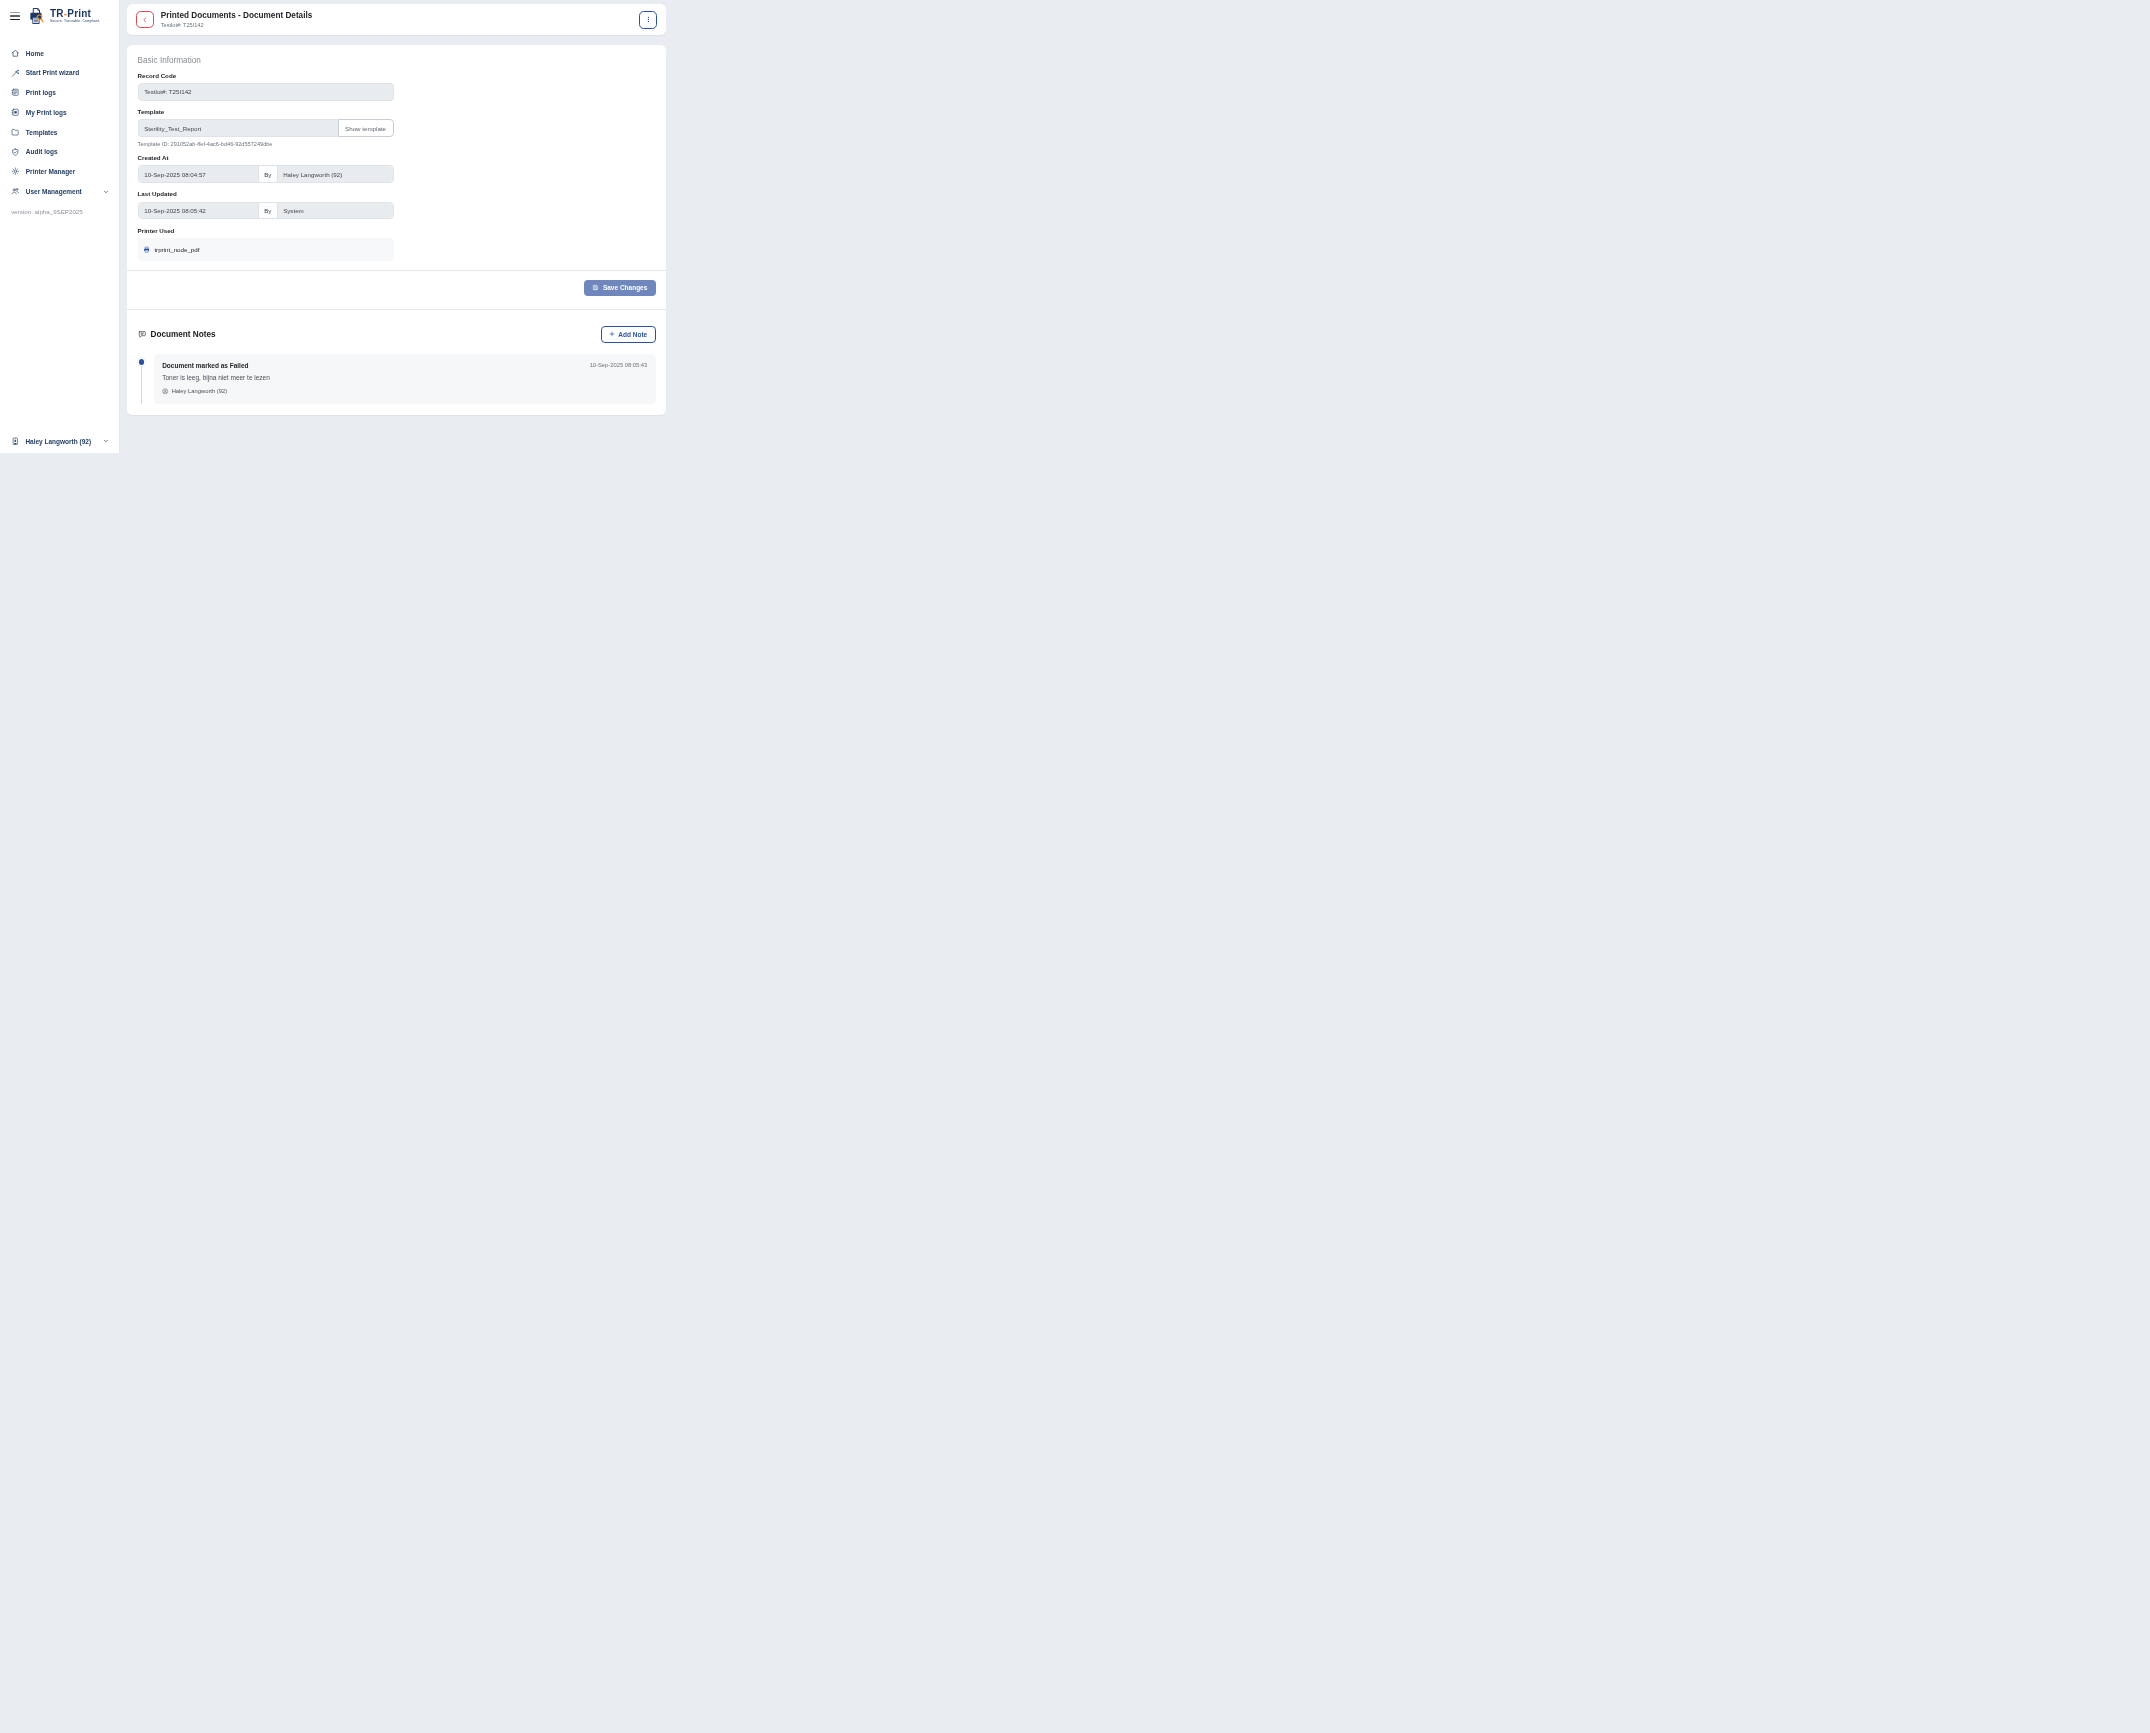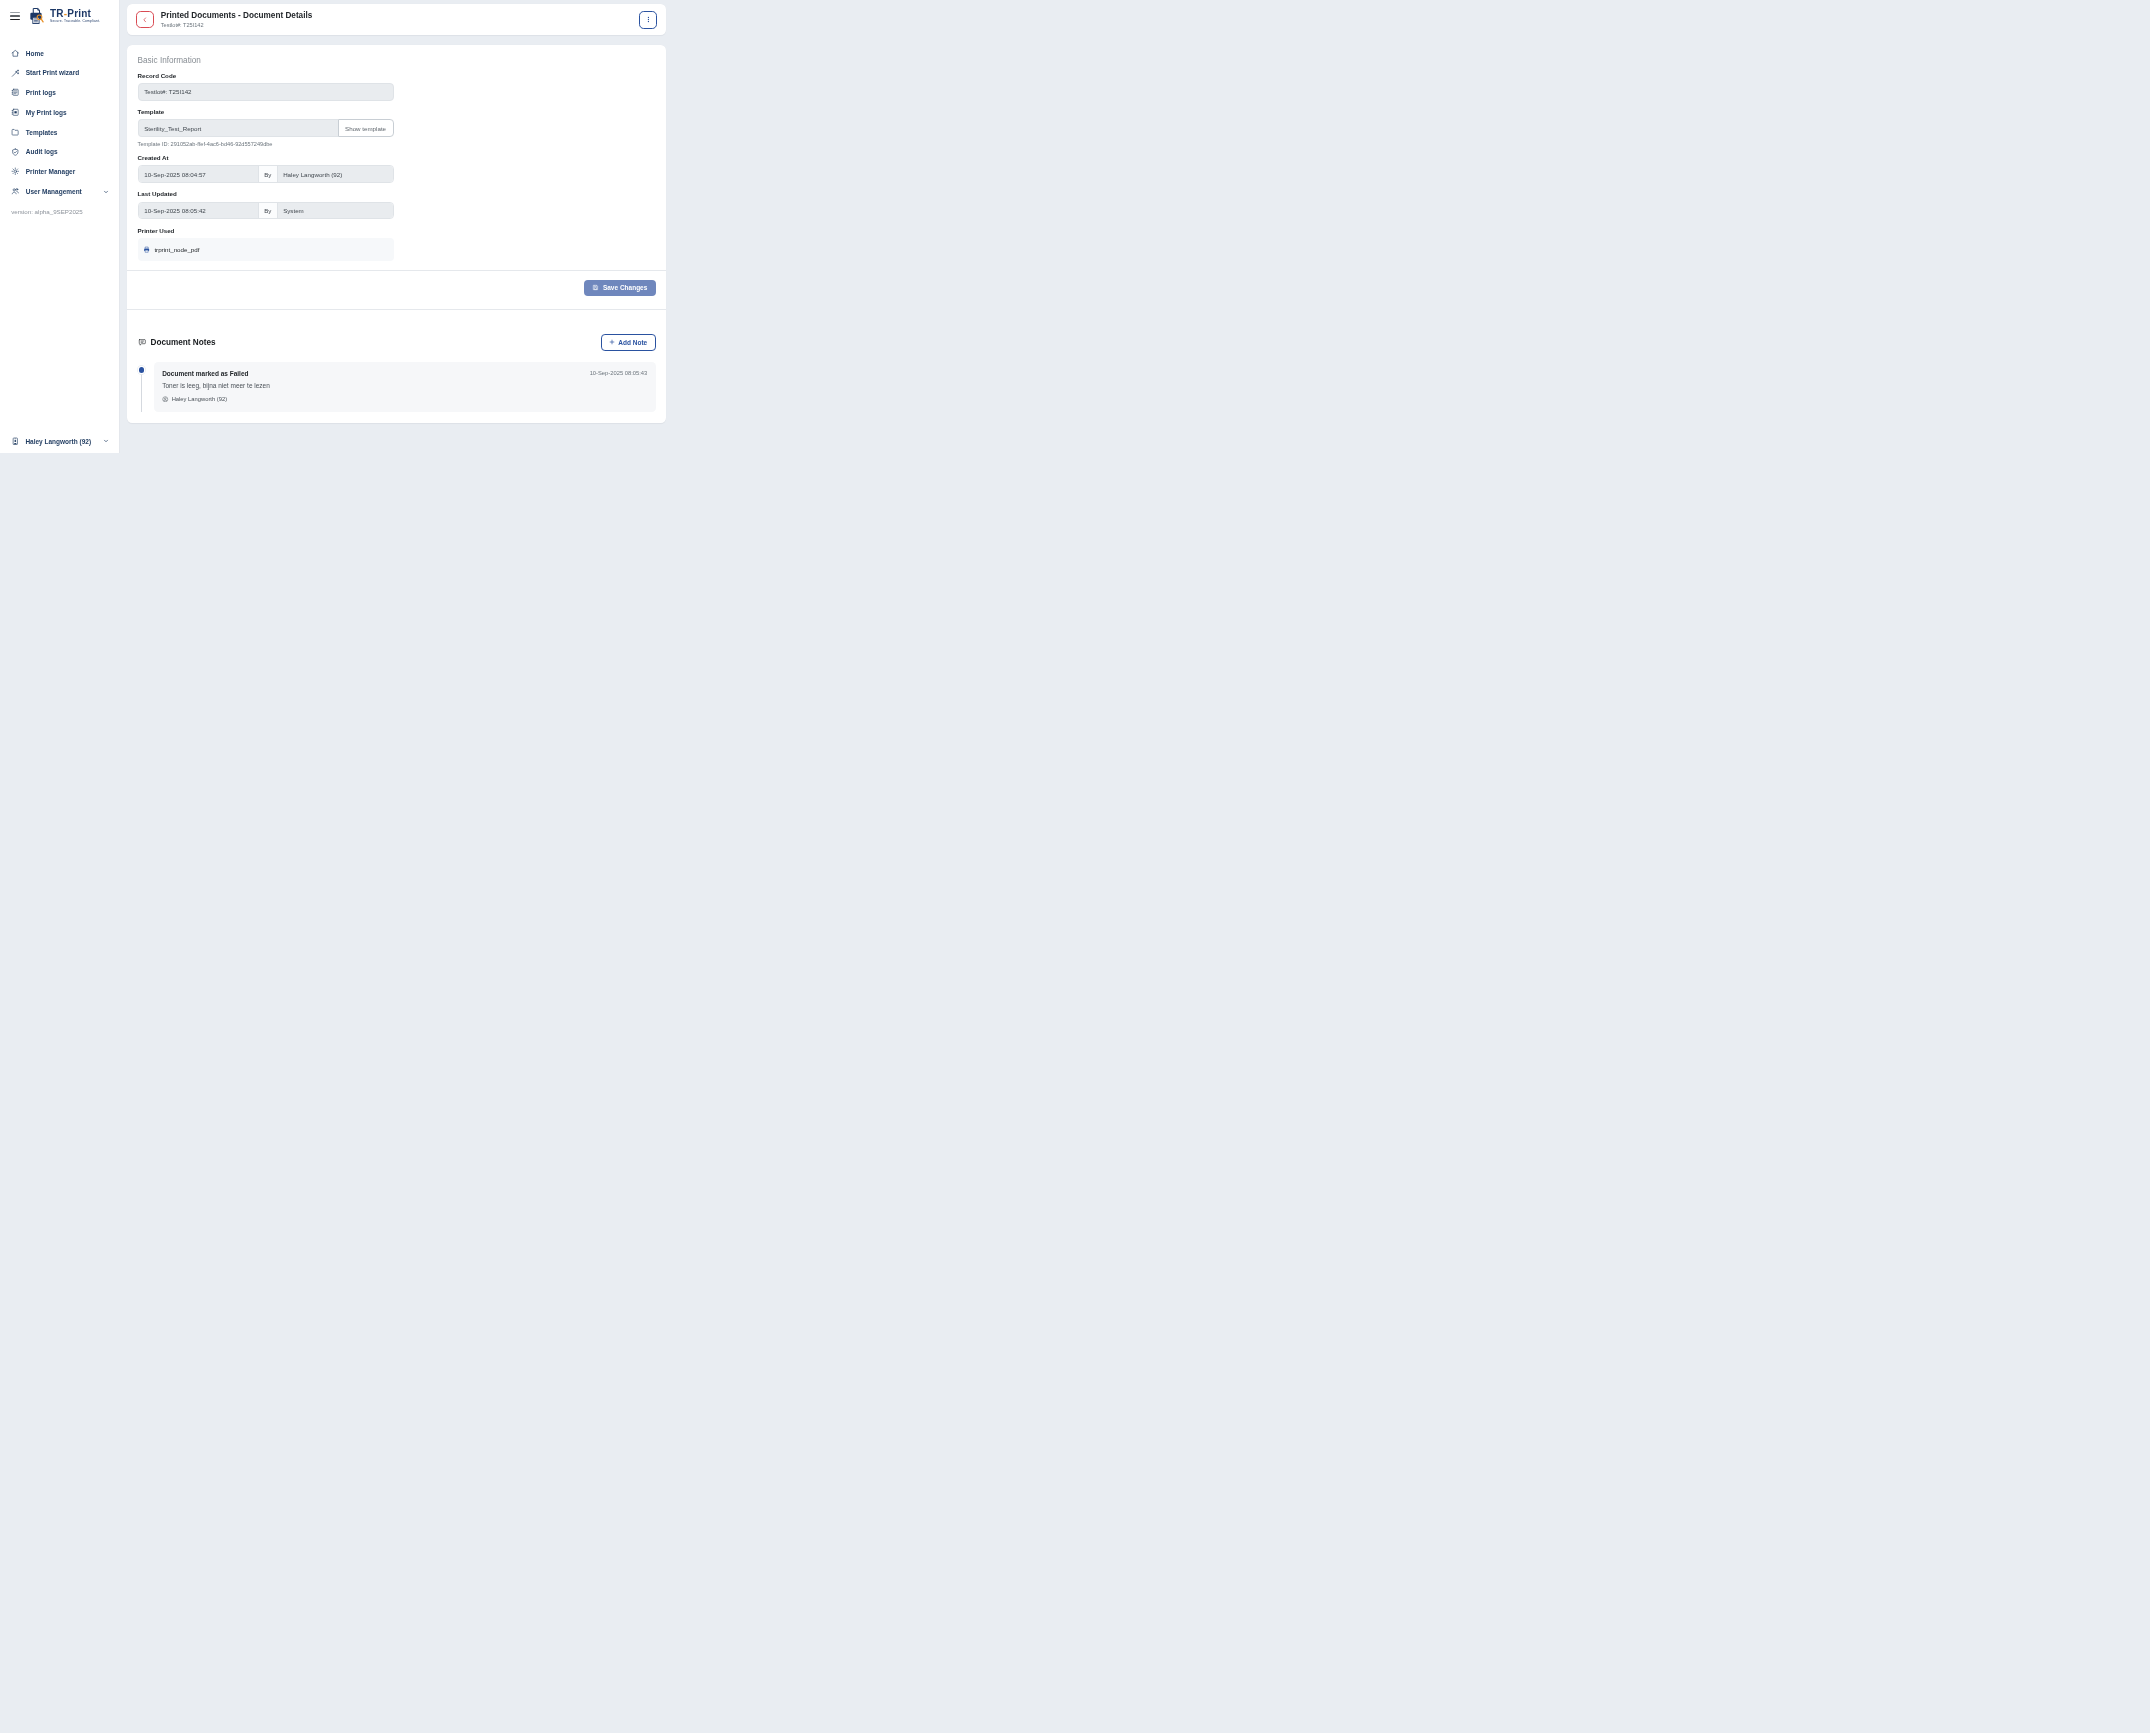--- a/index.html
+++ b/index.html
@@ -120,21 +120,21 @@
   hr.card-divider { border:0; border-top: 0.4px solid #e5e8ec; margin: 9px -10.3px; }
 
   .save-row { display:flex; justify-content:flex-end; margin: 6.9px 0 13px; }
   .save-btn {
     background:#6f87bd; color:#fff; border:none; border-radius: 3.9px;
     padding: 4.7px 8.2px; font-size: 6.5px; font-weight: 600; cursor:pointer;
     display:flex; align-items:center; gap: 3.9px; font-family:"Liberation Sans",sans-serif;
   }
   .save-btn .sicon { width:6.9px; height:6.9px; }
 
-  .notes-header { display:flex; align-items:center; margin-top: 24px; }
+  .notes-header { display:flex; align-items:center; margin-top: 16px; }
   .notes-title { display:flex; align-items:center; gap: 4.3px; font-size: 8.2px; font-weight: 700; color:#191c1f; }
   .notes-title .ticon { width:8.6px; height:8.6px; color:#22262a; }
   .add-note-btn {
     margin-left:auto; background:#fff; border: 0.7px solid #2a52a0; color:#2a52a0;
     border-radius: 3.9px; padding: 3.9px 7.3px; font-size: 6.5px; font-weight: 600; cursor:pointer;
     display:flex; align-items:center; gap: 3.4px; font-family:"Liberation Sans",sans-serif;
   }
   .add-note-btn .plicon { width:6px; height:6px; }
 
   .note-row { display:flex; margin-top: 11.2px; }

